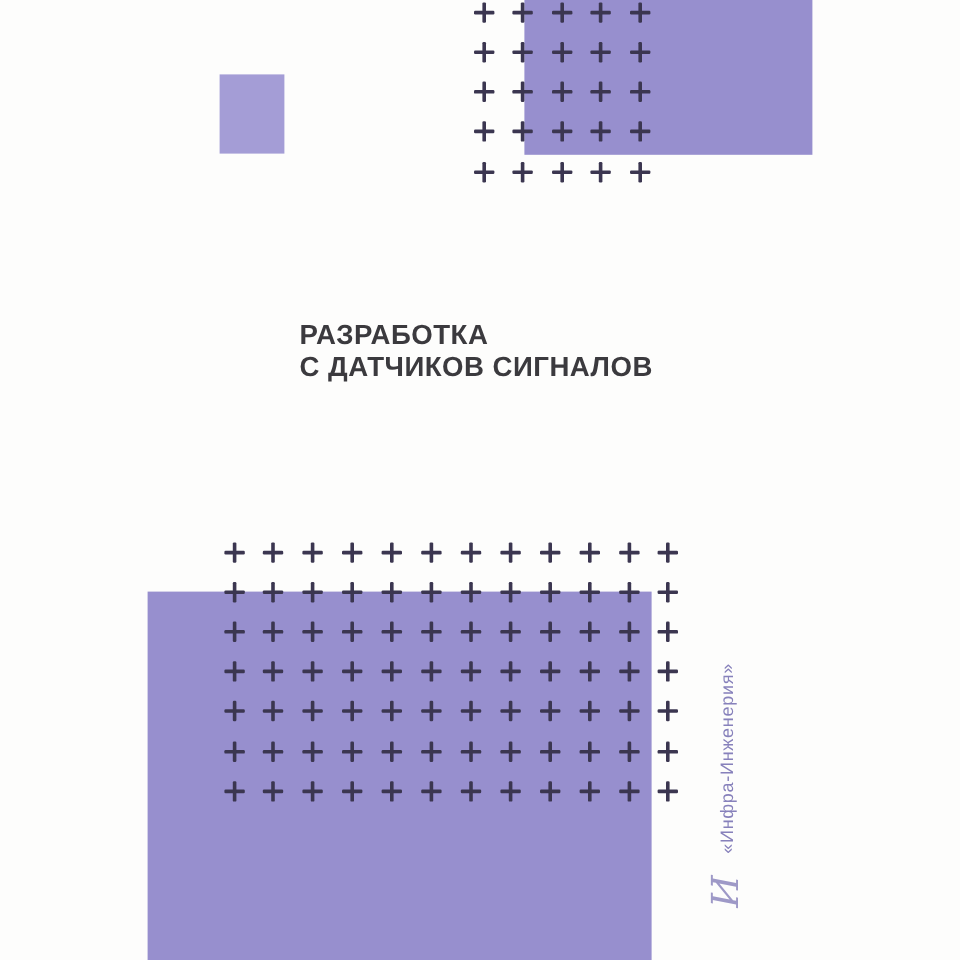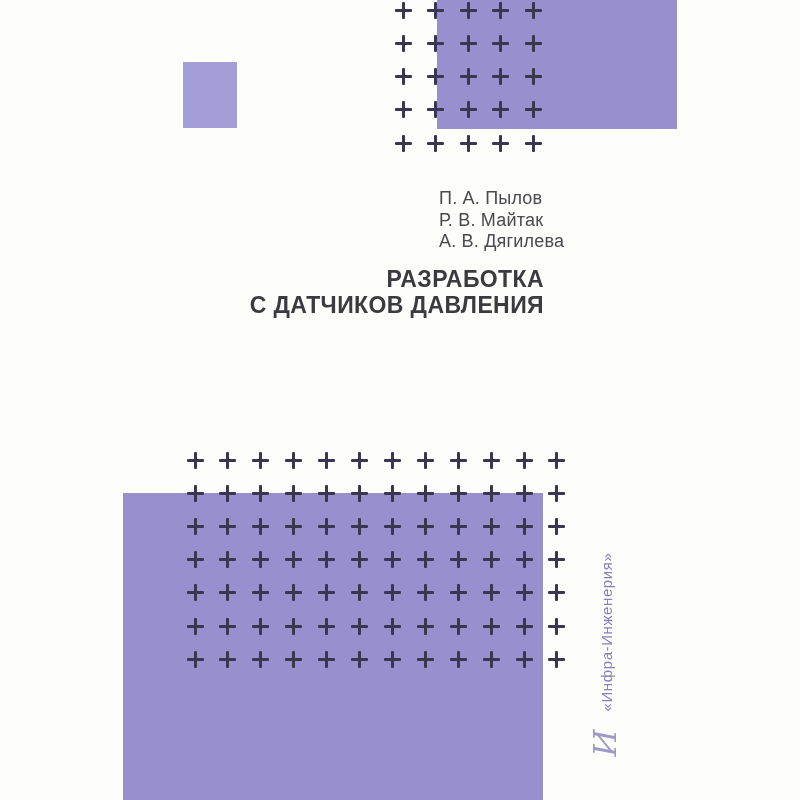--- a/index.html
+++ b/index.html
@@ -27,21 +27,21 @@
   .plus{position:absolute;width:17px;height:17px;color:var(--plus);}
   .plus::before{content:"";position:absolute;left:0;top:7px;width:17px;height:3px;background:currentColor;border-radius:1px;}
   .plus::after{content:"";position:absolute;left:7px;top:0;width:3px;height:17px;background:currentColor;border-radius:1px;}
   .authors{
     position:absolute;left:439px;top:188px;
     font-size:18px;line-height:21.7px;letter-spacing:0.2px;
     color:var(--author_text);
   }
   .title{
     position:absolute;right:256px;top:267px;
-    text-align:right;
+    text-align:left;
     font-weight:bold;font-size:23px;line-height:25.6px;letter-spacing:0.4px;
     color:var(--title_text);
   }
   .publisher{
     position:absolute;left:523px;top:622px;width:170px;height:20px;
     transform:rotate(-90deg);
     text-align:center;
     font-size:15px;letter-spacing:0.6px;font-weight:500;
     color:var(--publisher_text);
     white-space:nowrap;
@@ -172,27 +172,22 @@
       <span class="plus" style="left: 318.1px; top: 650.7px;"></span>
       <span class="plus" style="left: 351px; top: 650.7px;"></span>
       <span class="plus" style="left: 383.9px; top: 650.7px;"></span>
       <span class="plus" style="left: 416.8px; top: 650.7px;"></span>
       <span class="plus" style="left: 449.7px; top: 650.7px;"></span>
       <span class="plus" style="left: 482.6px; top: 650.7px;"></span>
       <span class="plus" style="left: 515.5px; top: 650.7px;"></span>
       <span class="plus" style="left: 548.4px; top: 650.7px;"></span>
     </div>
 
-  <div class="authors">
-    <div>П. А. Пылов</div>
-    <div>Р. В. Майтак</div>
-    <div>А. В. Дягилева</div>
-  </div>
 
   <div class="title">
     <div>РАЗРАБОТКА</div>
-    <div>С ДАТЧИКОВ ДАВЛЕНИЯ</div>
+    <div>С ДАТЧИКОВ СИГНАЛОВ</div>
   </div>
 
   <div class="publisher">«Инфра-Инженерия»</div>
   <div class="publisher-logo">И</div>
 
 </div>
 
 </body></html>

